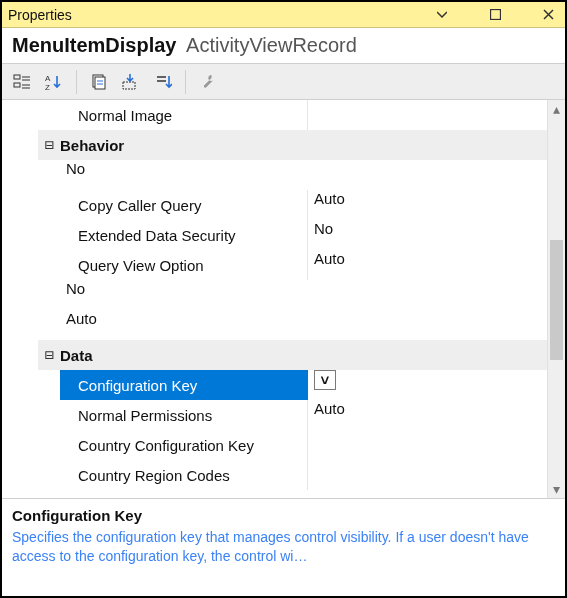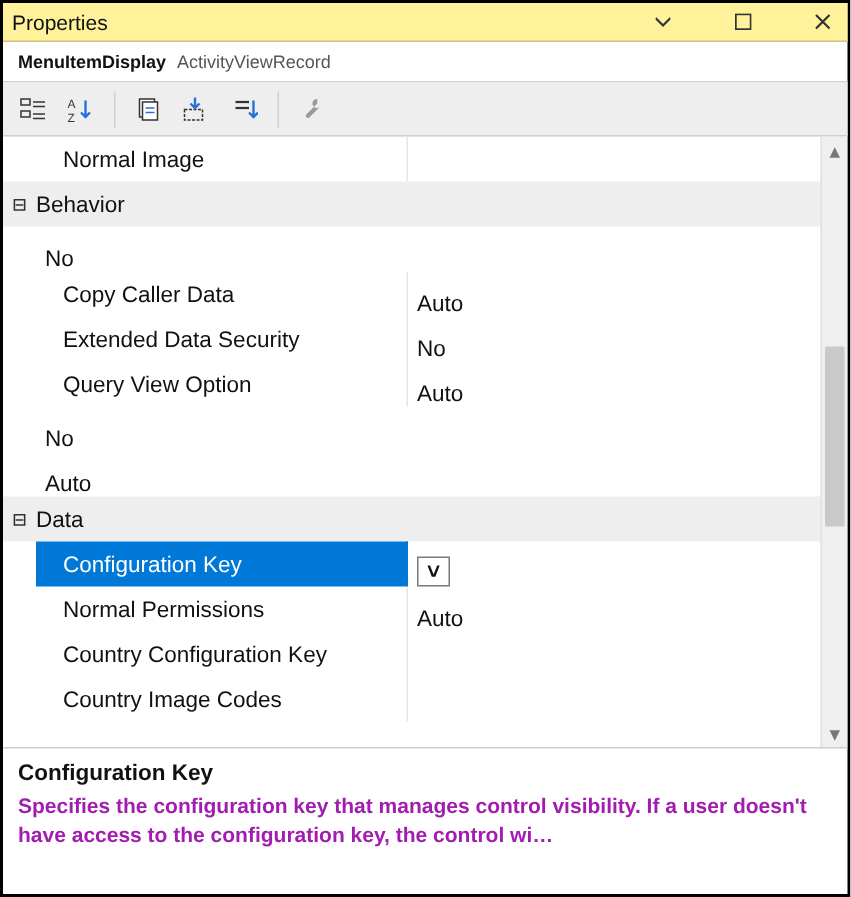--- a/index.html
+++ b/index.html
@@ -35,21 +35,21 @@
   .titlebar .ctrl {
     width: 22px; height: 18px;
     display: flex; align-items: center; justify-content: center;
     cursor: default;
   }
   .titlebar svg { display:block; }
   
   .objectline {
     padding: 6px 10px;
     border-bottom: 1px solid #cfcfcf;
-    font-size: 12px;
+    font-size: 20px;
   }
   .objectline .otype { font-weight: 700; }
   .objectline .oname { color: #555; margin-left: 4px;}
   
   .toolbar {
     background: #eeeeee;
     border-bottom: 1px solid #cfcfcf;
     height: 36px;
     display: flex;
     align-items: center;
@@ -63,20 +63,21 @@
   }
   .toolbar .sep {
     width: 1px; height: 24px; background: #cfcfcf; margin: 0 4px;
   }
   
   .gridwrap {
     flex: 1;
     display: flex;
     overflow: hidden;
     position: relative;
+    margin-left: 36px;
   }
   .grid {
     flex: 1;
     overflow: hidden;
   }
   .scrollbar {
     width: 18px;
     background: #efefef;
     border-left: 1px solid #e0e0e0;
     position: relative;
@@ -109,25 +110,25 @@
     color:#333;
     user-select:none;
   }
   .row .name {
     width: 248px;
     padding-left: 4px;
     display:flex; align-items:center;
     border-right: 1px solid #e6e6e6;
     white-space: nowrap;
   }
-  .row.cat .name { font-weight: 400; border-right: none; padding-left:0; }
+  .row.cat .name { font-weight: 700; border-right: none; padding-left:0; }
   .row.prop .name { padding-left: 18px; }
   .row .value {
     flex:1;
-    display:flex; align-items:flex-end;
+    display:flex; align-items:flex-start;
     padding-left: 6px;
     white-space: nowrap;
   }
   .row.selected .name {
     background: #0078d7;
     color: #fff;
     border-right-color: #0078d7;
   }
   .row.selected .value { font-weight: 700; }
   .row.selected .ddbtn {
@@ -137,21 +138,21 @@
     background:#fff;
     display:flex;align-items:center;justify-content:center;
   }
   
   .helppane {
     border-top: 1px solid #cfcfcf;
     padding: 8px 10px 10px 10px;
     height: 98px;
   }
   .helppane .hname { font-weight:700; font-size:15px; margin-bottom:4px;}
-  .helppane .hdesc { font-size:14px; color:#a21caf; line-height:1.35;font-weight:bold; }
+  .helppane .hdesc { font-size:14px; color:#3b82f6; line-height:1.35; }
 </style>
 </head>
 <body>
 
 <div class="window">
 
   <div class="titlebar">
     <span class="title">Properties</span>
     <span class="ctrl">
       <svg width="10" height="10" viewBox="0 0 10 10">
@@ -237,21 +238,21 @@
           <div class="name">Behavior</div>
         </div>
         <div class="row prop">
           <div class="expander"></div>
           <div class="value">
             <span style="flex: 1 1 0%;">No</span>
           </div>
         </div>
         <div class="row prop">
           <div class="expander"></div>
-          <div class="name">Copy Caller Data</div>
+          <div class="name">Copy Caller Query</div>
           <div class="value">
             <span style="flex: 1 1 0%;">Auto</span>
           </div>
         </div>
         <div class="row prop">
           <div class="expander"></div>
           <div class="name">Extended Data Security</div>
           <div class="value">
             <span style="flex: 1 1 0%;">No</span>
           </div>
@@ -295,21 +296,21 @@
         </div>
         <div class="row prop">
           <div class="expander"></div>
           <div class="name">Country Configuration Key</div>
           <div class="value">
             <span style="flex: 1 1 0%;"></span>
           </div>
         </div>
         <div class="row prop">
           <div class="expander"></div>
-          <div class="name">Country Image Codes</div>
+          <div class="name">Country Region Codes</div>
           <div class="value">
             <span style="flex: 1 1 0%;"></span>
           </div>
         </div>
       </div>
     <div class="scrollbar">
       <div class="scroll-arrow">▴</div>
       <div class="scroll-thumb"></div>
       <div class="scroll-arrow" style="position:absolute;bottom:0;left:0;right:0">▾</div>
     </div>

